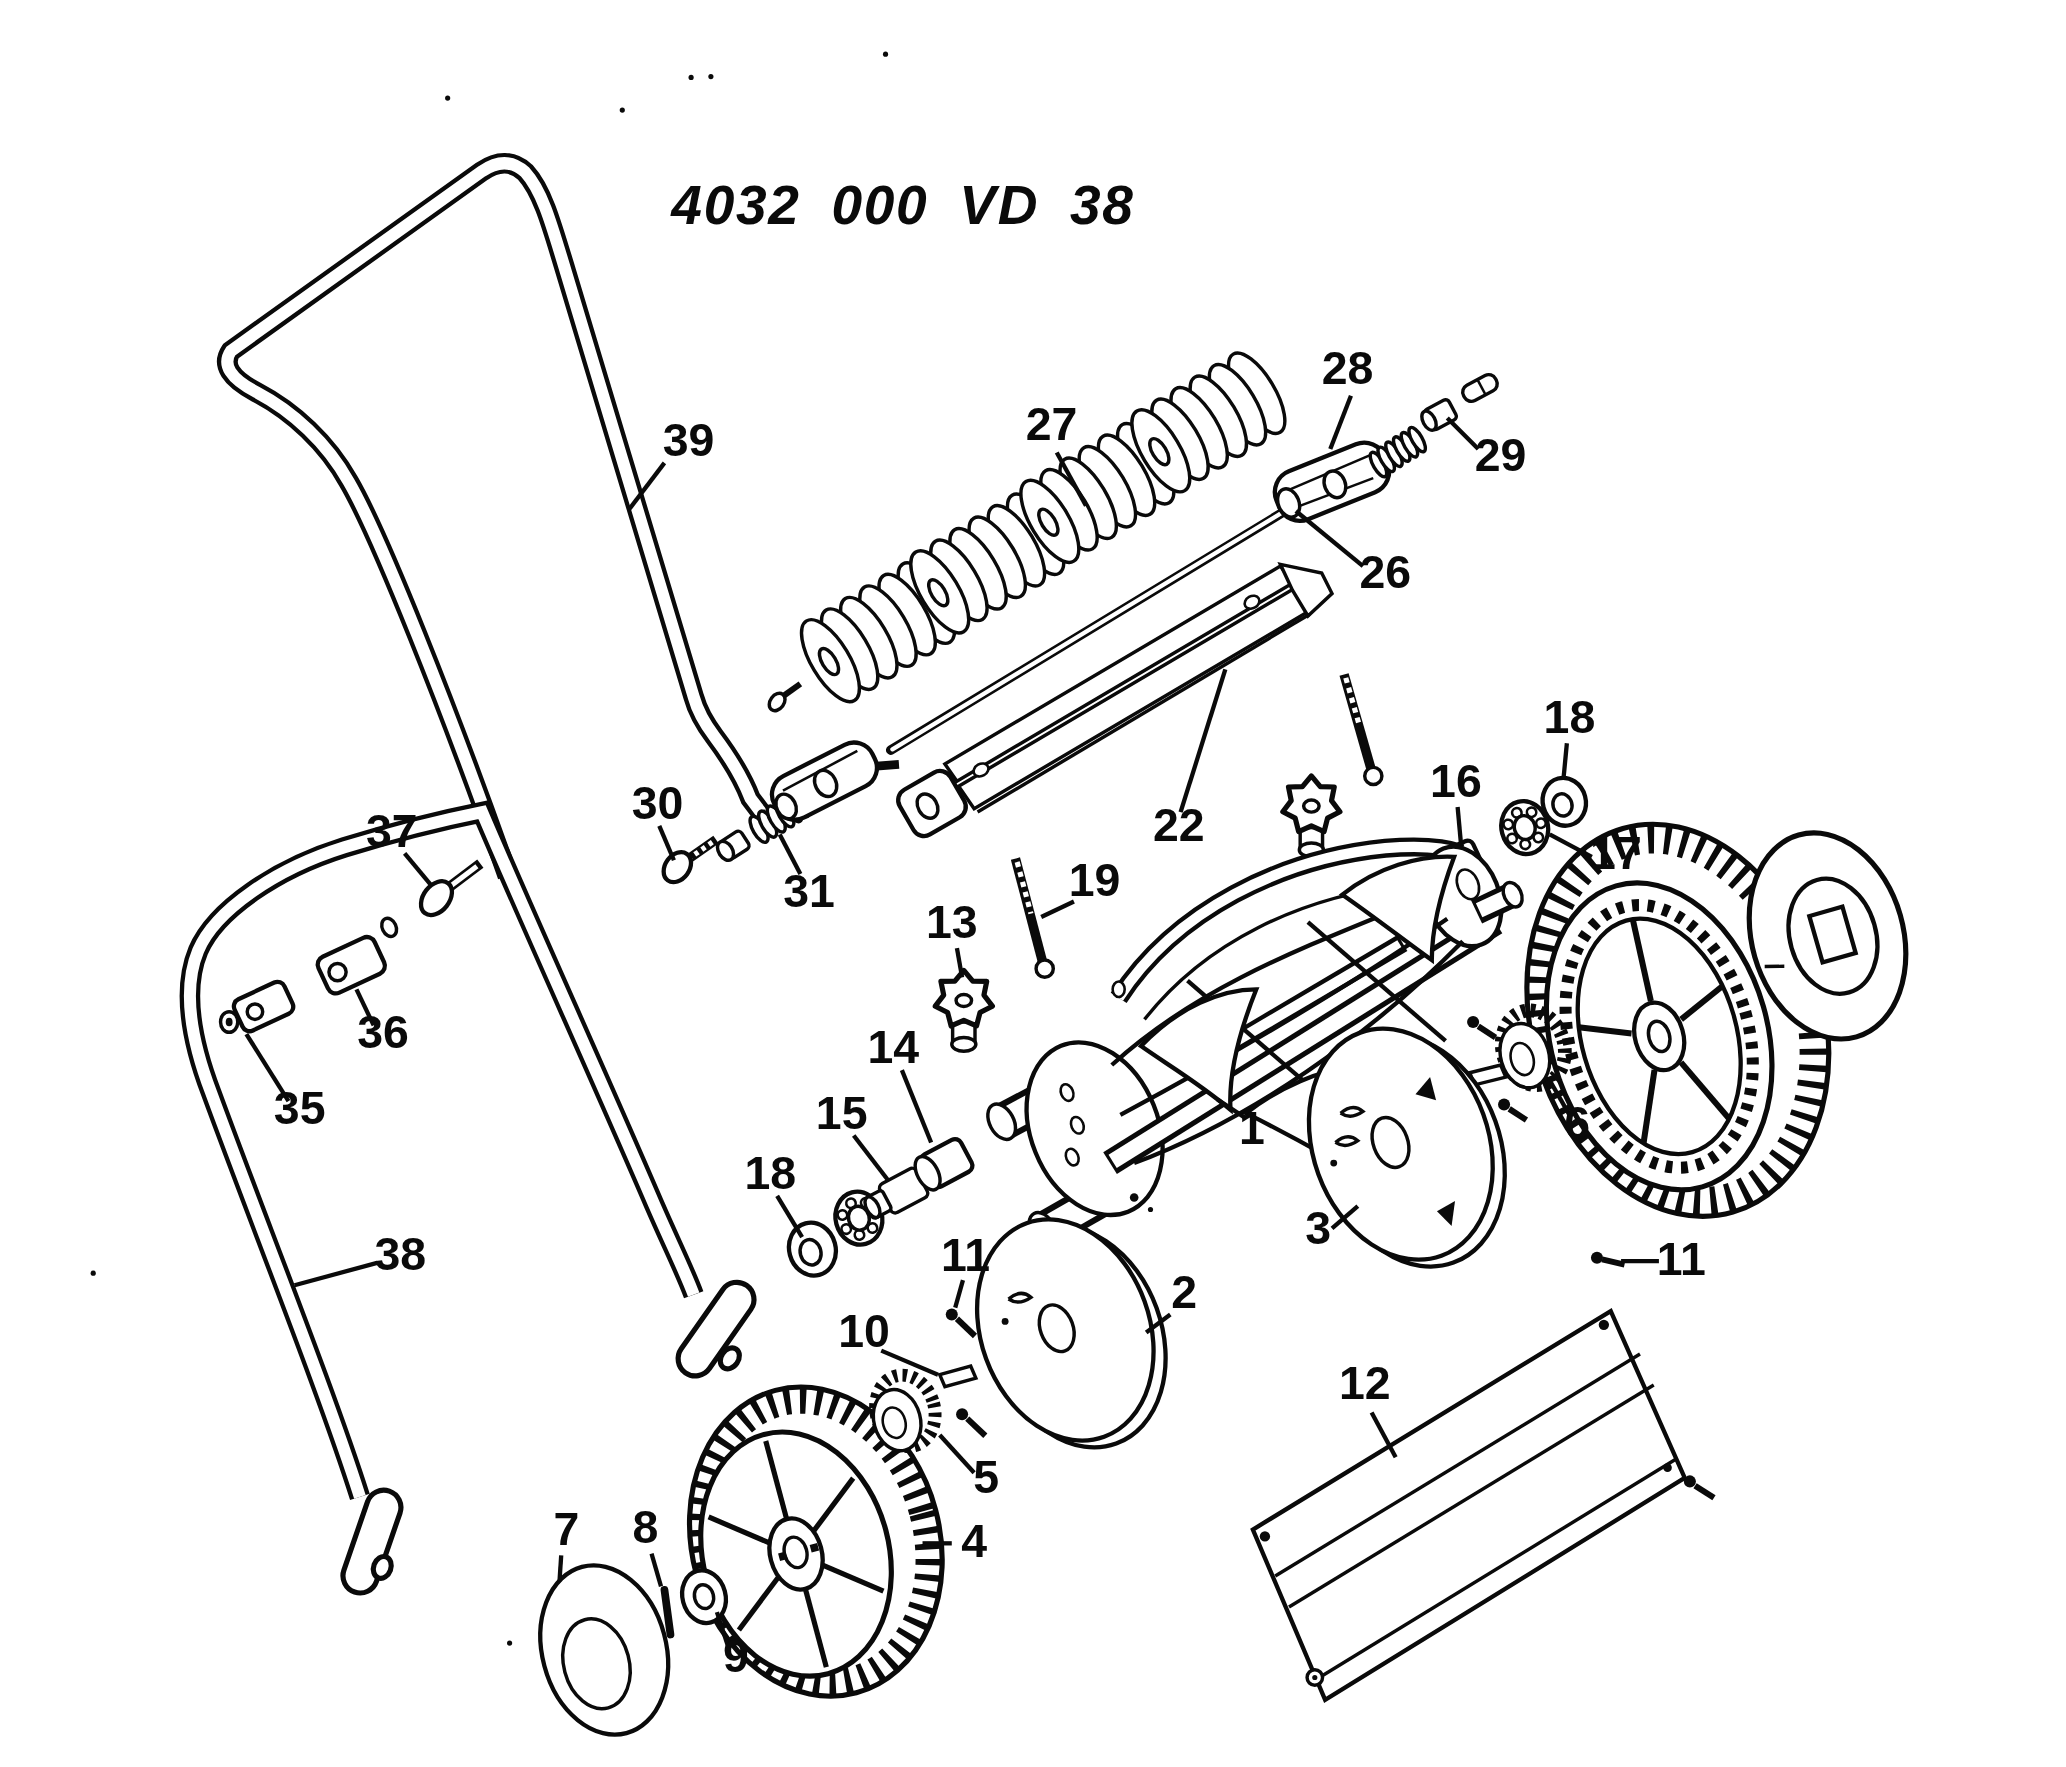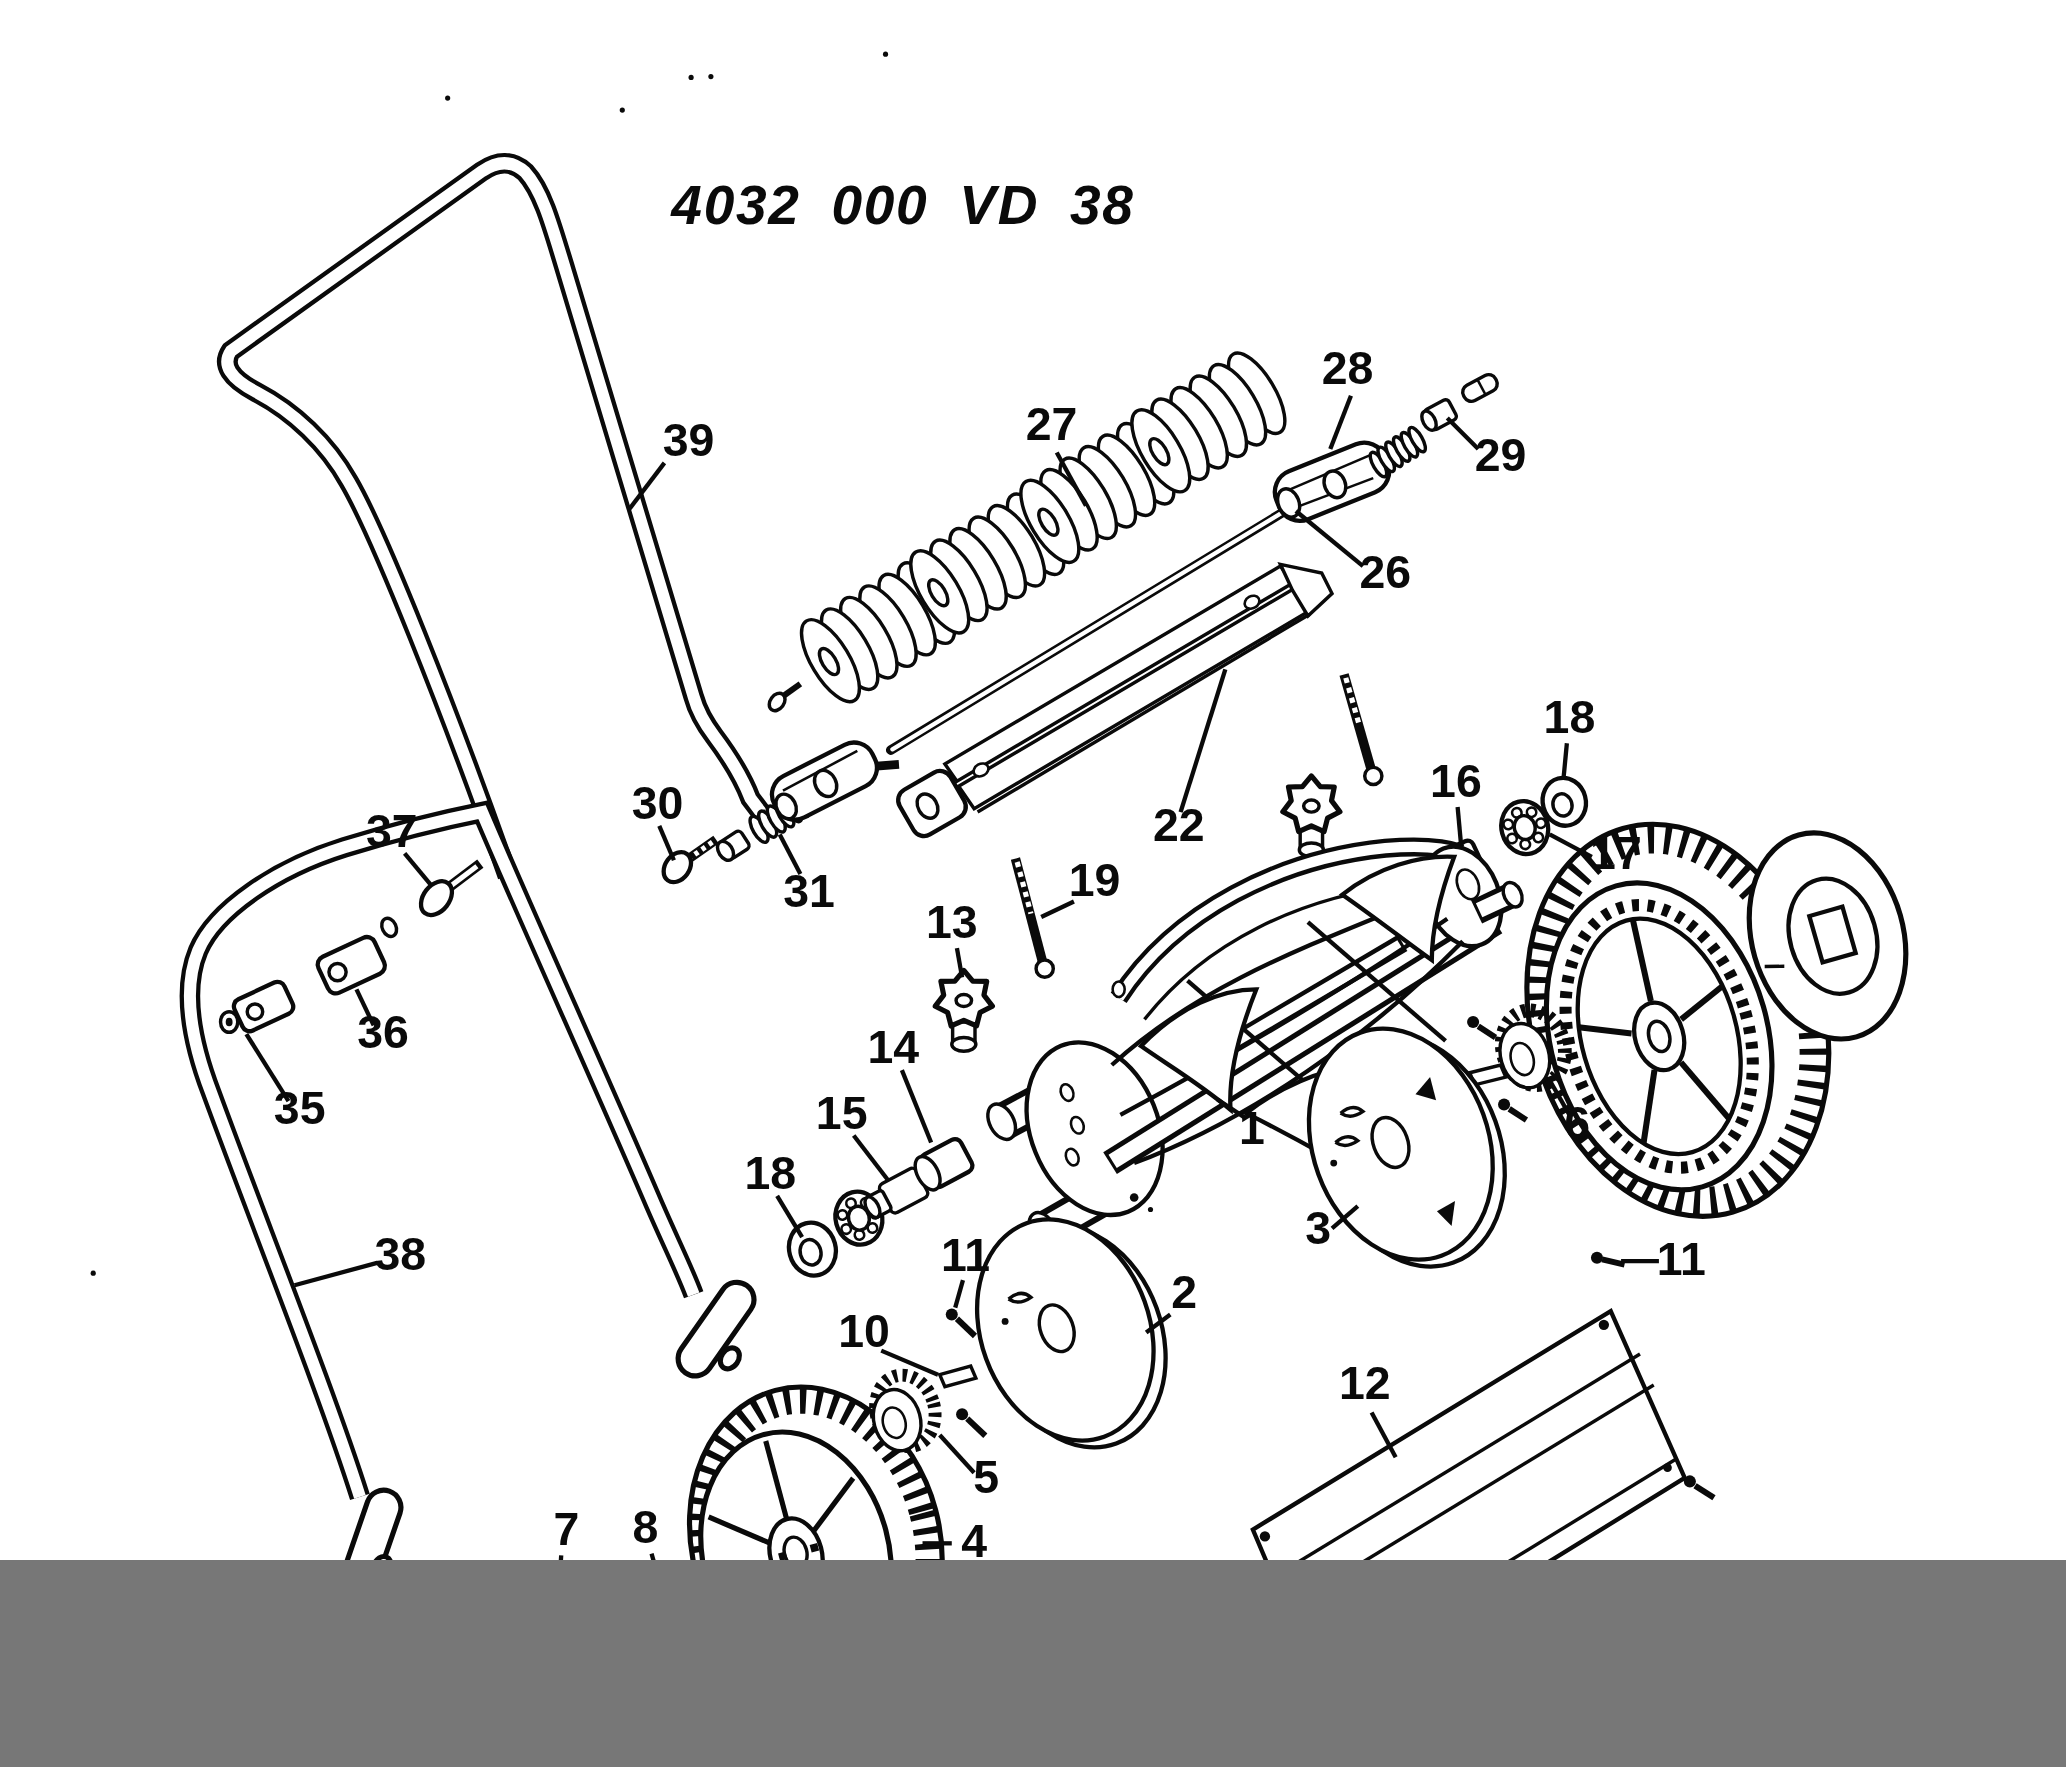--- a/index.html
+++ b/index.html
@@ -1,16 +1,16 @@
 <!DOCTYPE html>
 <html style="font-size:13.8px"><head>
 <meta charset="utf-8">
 <style>
   html,body{margin:0;padding:0;background:#777;}
-  .sheet{position:relative;width:2067px;height:1560px;background:#ffffff;overflow:hidden;
+  .sheet{position:relative;width:2067px;height:1767px;background:#ffffff;overflow:hidden;
          font-family:"Liberation Sans",sans-serif;}
   .sheet svg{position:absolute;left:0;top:0;}
   .title-text{font-family:"Liberation Sans",sans-serif;font-style:italic;font-weight:bold;
               font-size:64px;letter-spacing:2px;word-spacing:16px;fill:#0a0a0a;}
   .callout-label{font-family:"Liberation Sans",sans-serif;font-weight:bold;font-size:54px;fill:#0a0a0a;}
   .ld{stroke:#0a0a0a;stroke-width:5;fill:none;}
   .ol{stroke:#0a0a0a;fill:none;}
   .wf{fill:#ffffff;stroke:#0a0a0a;}
   .bk{fill:#0a0a0a;stroke:none;}
 </style>

